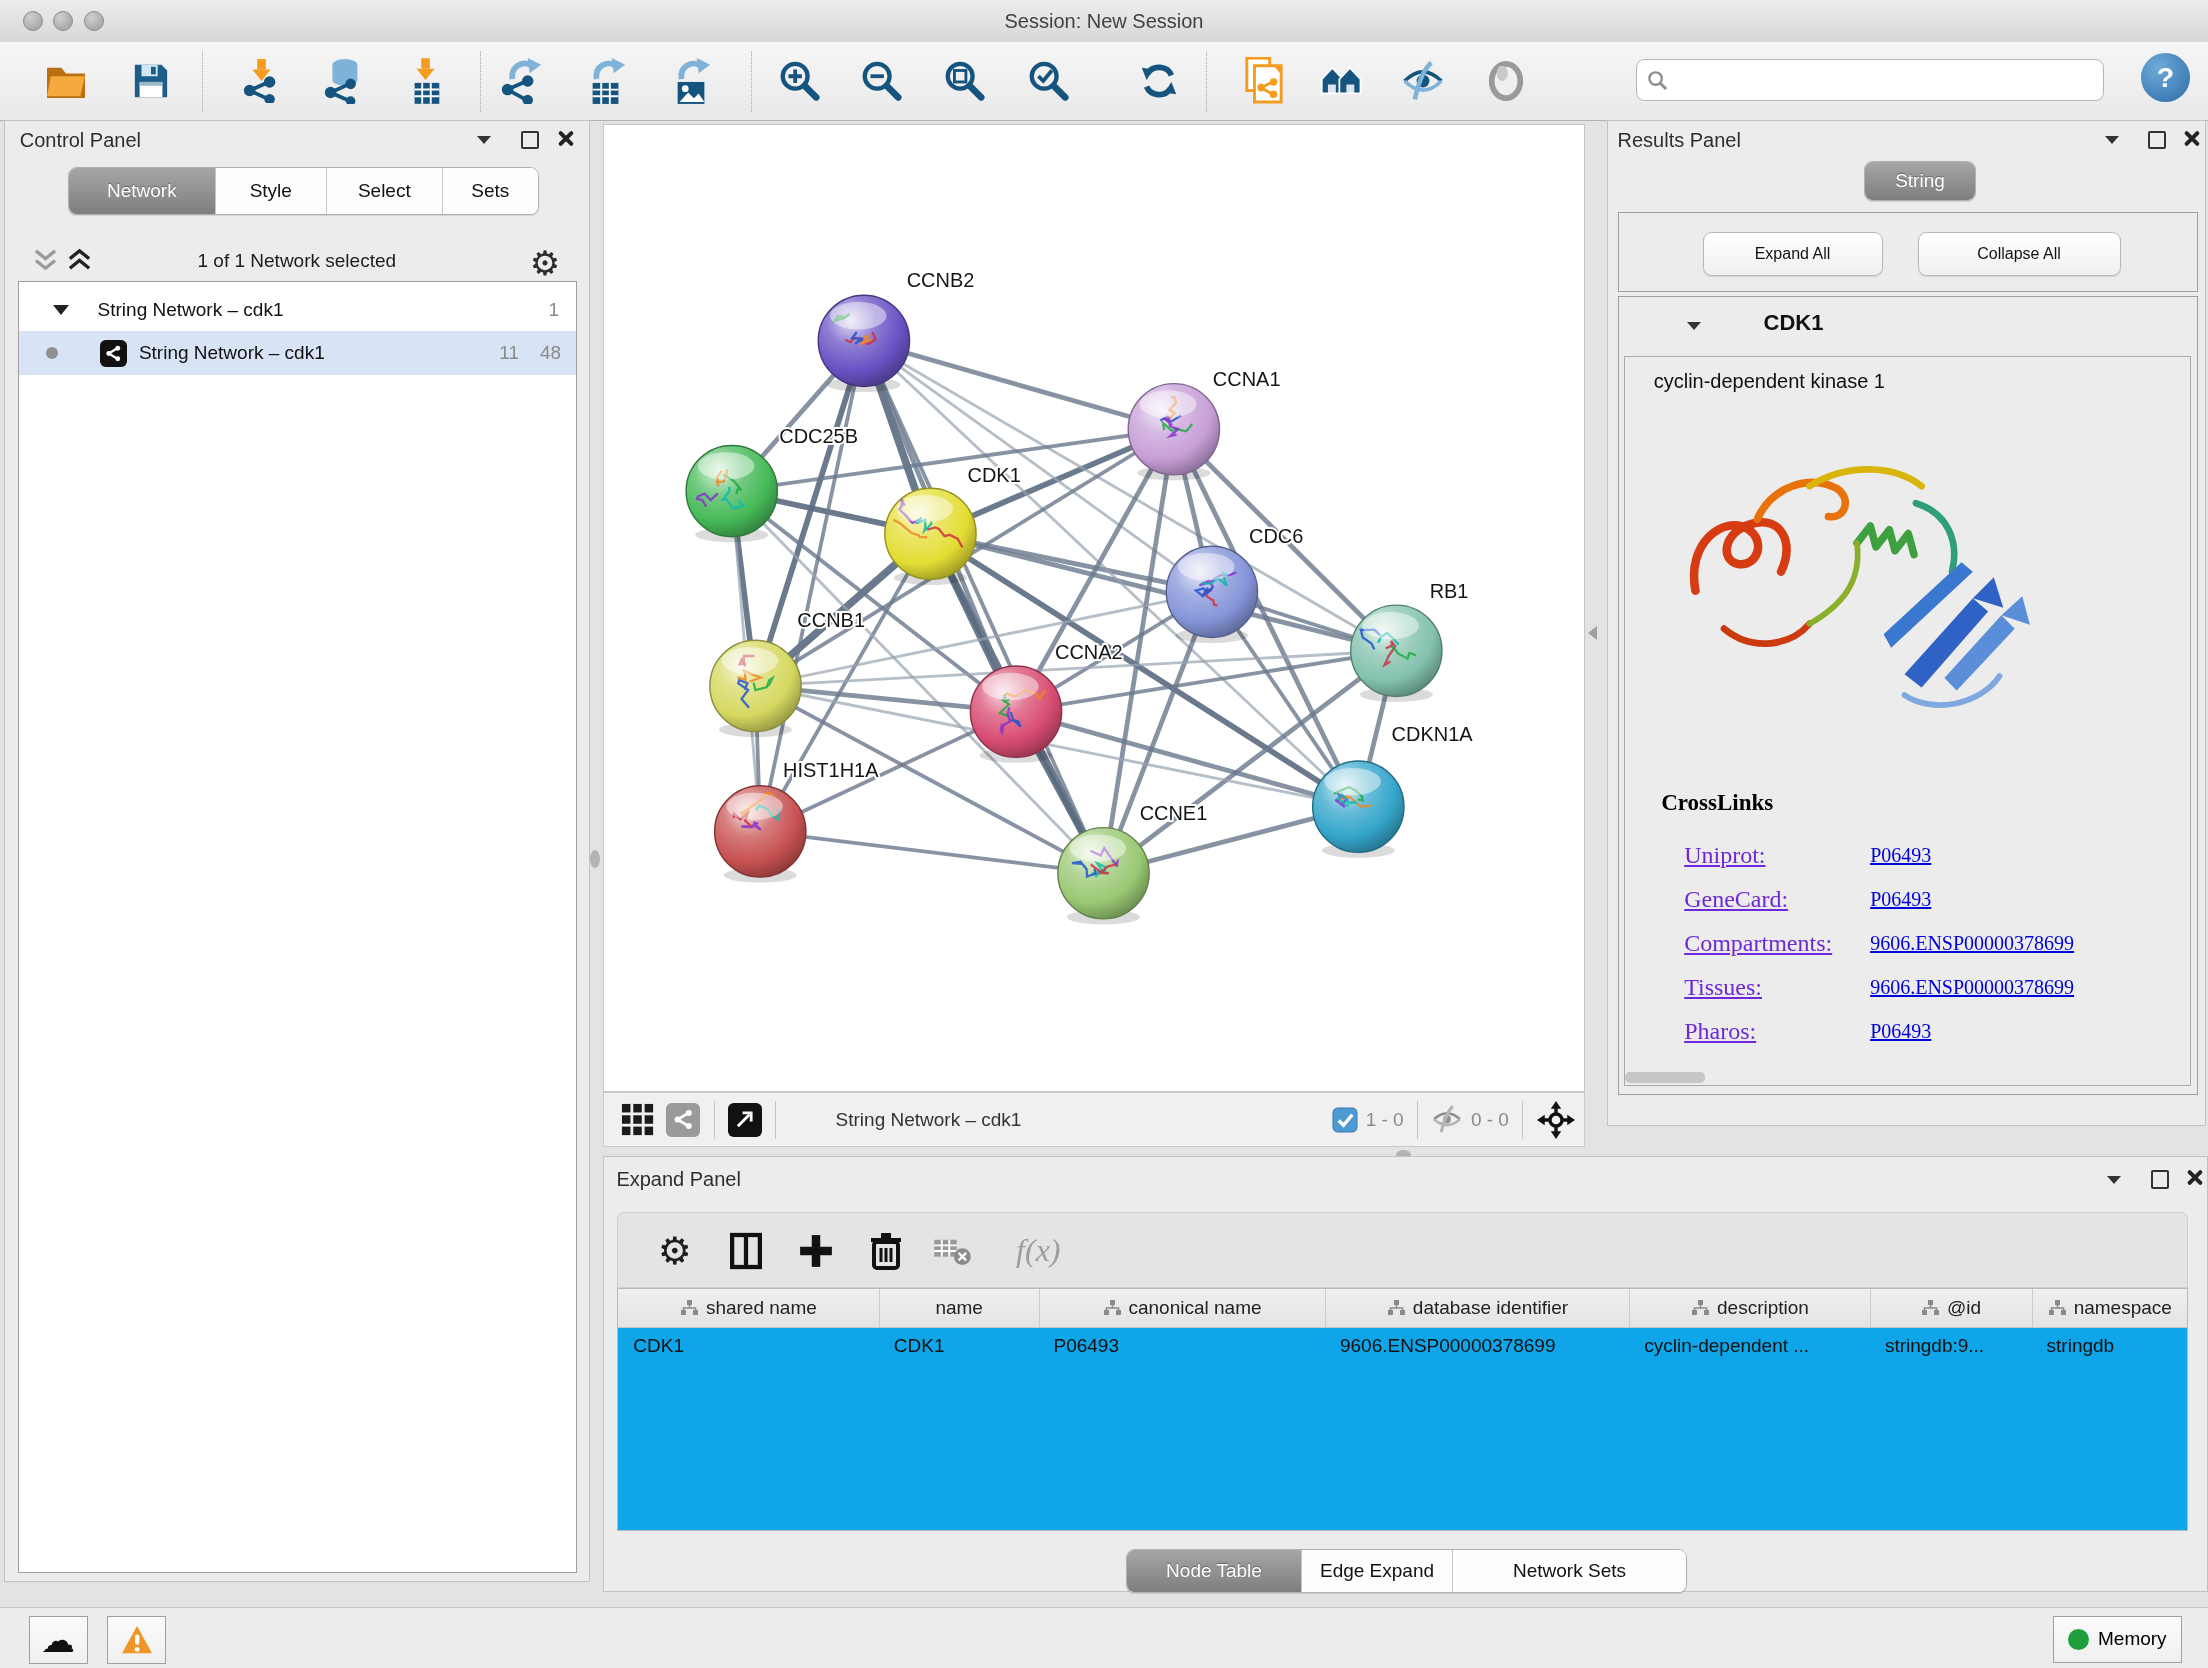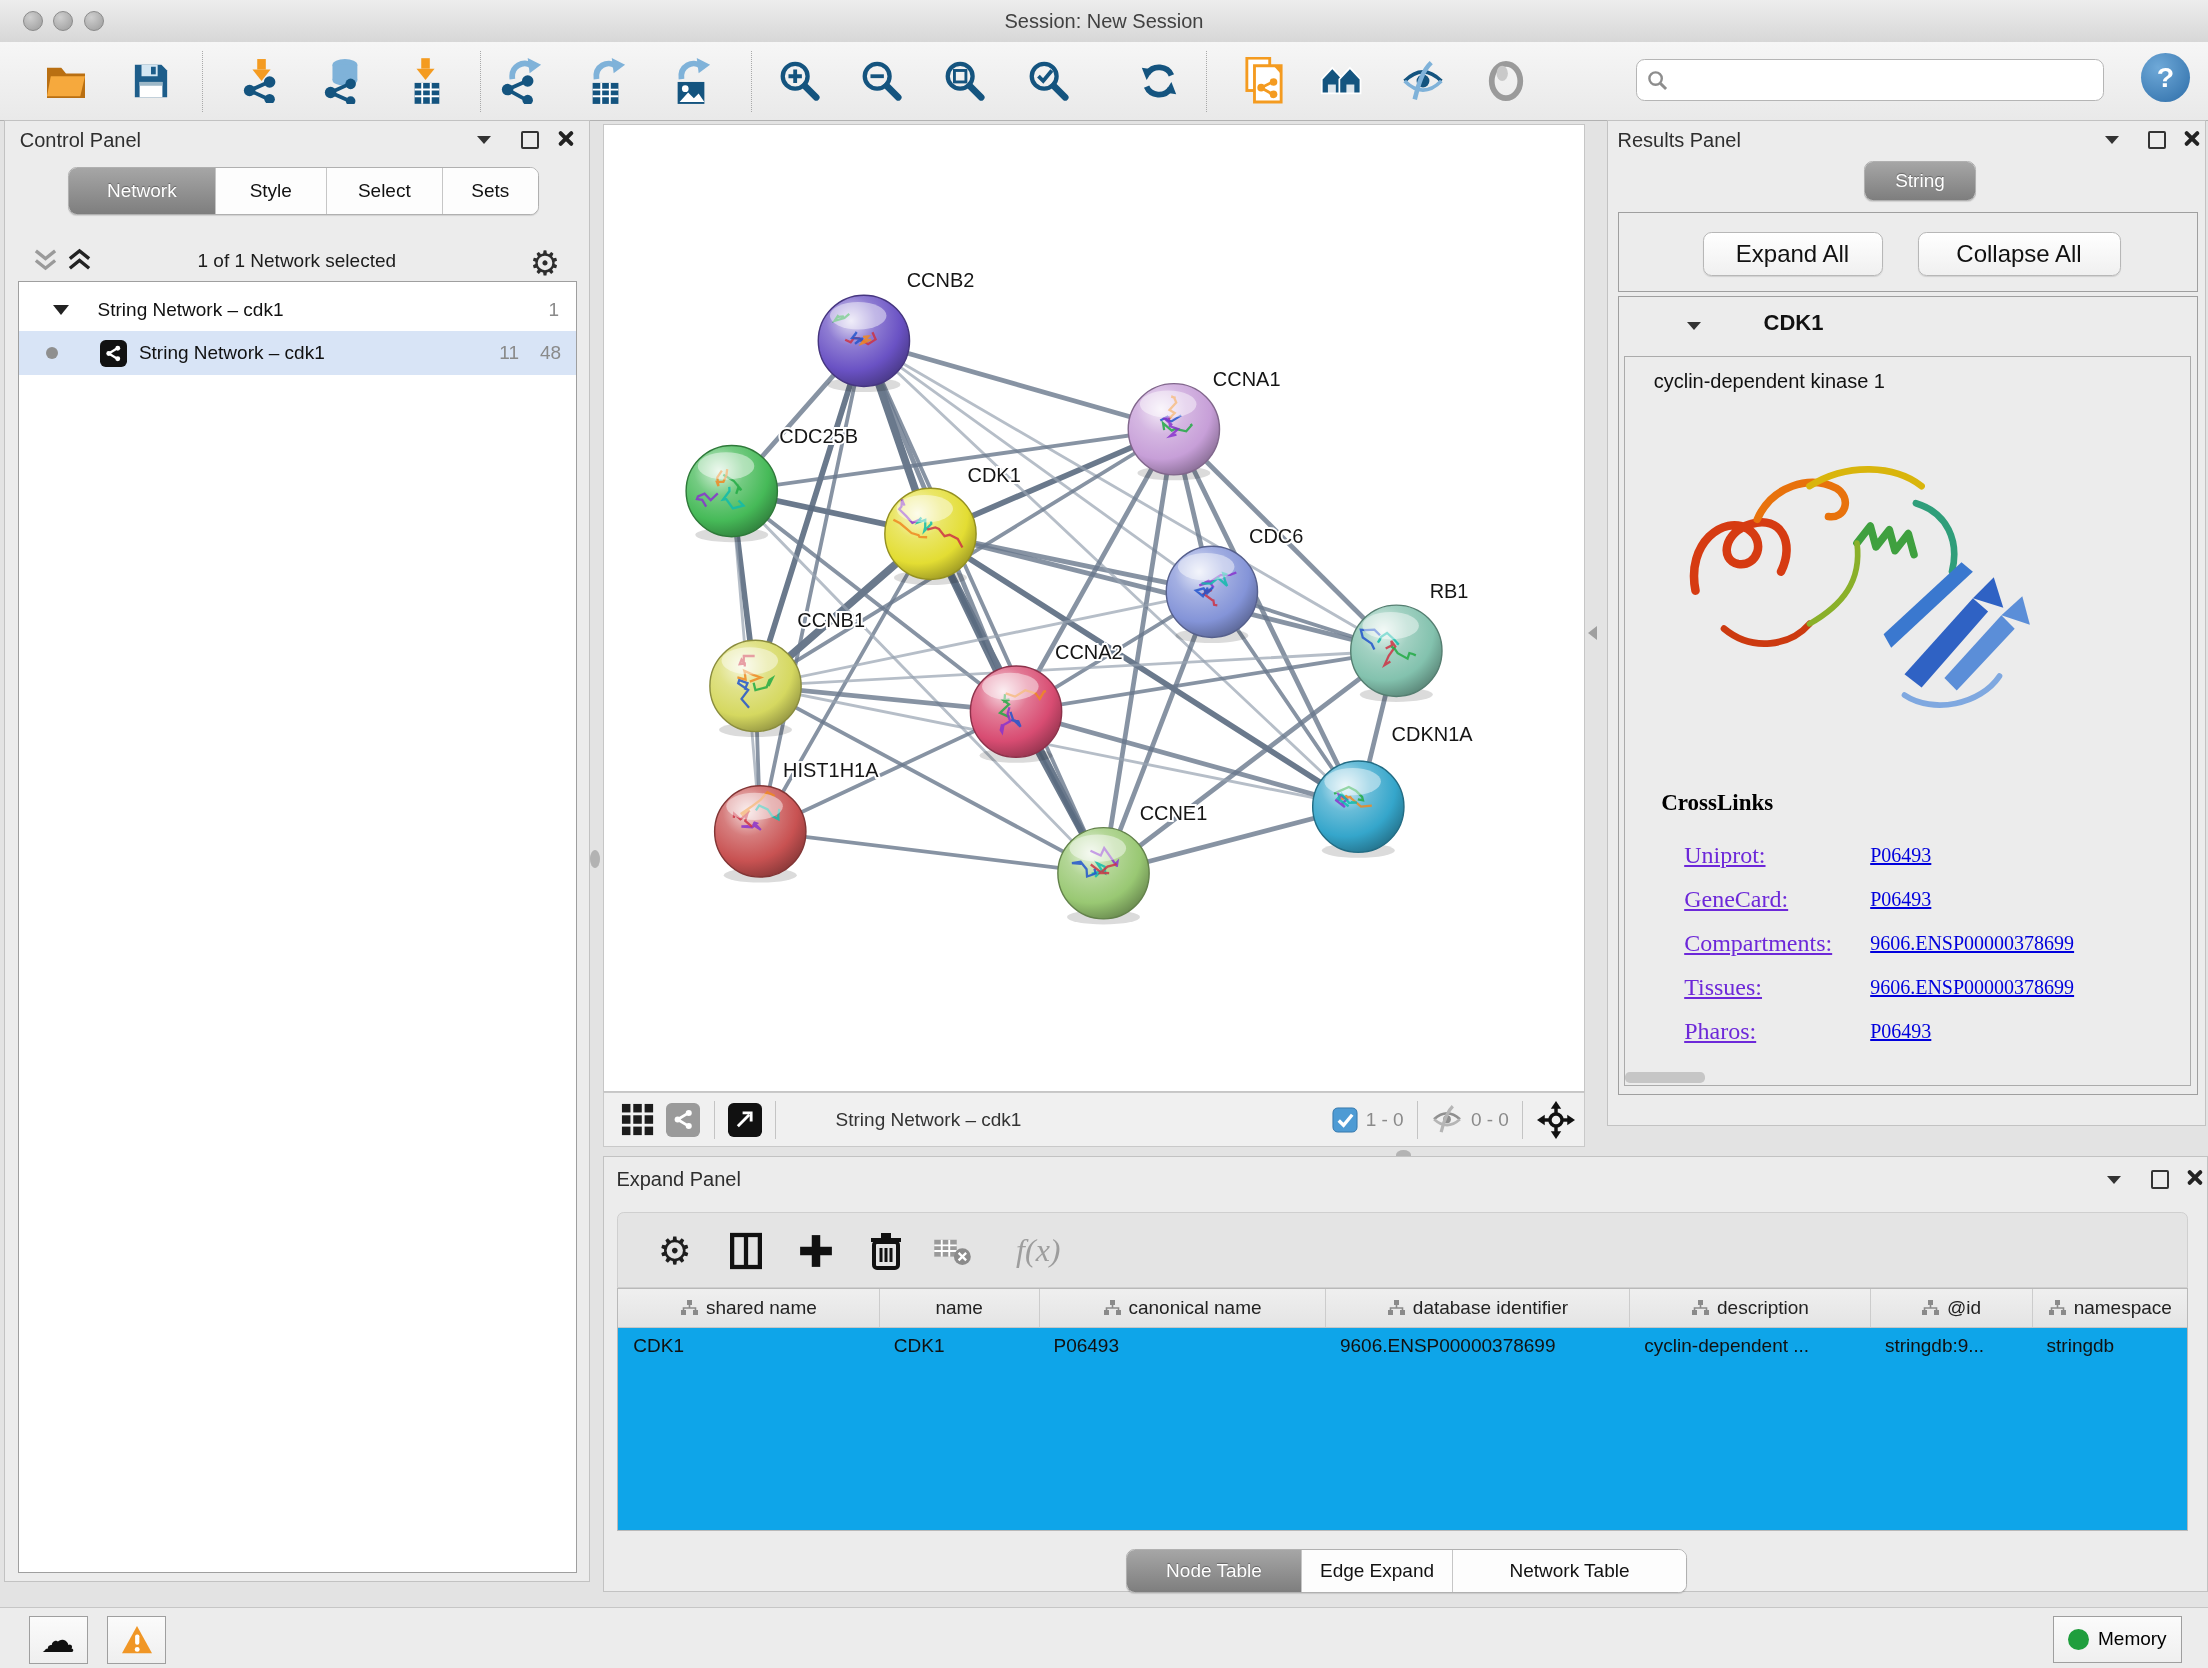--- a/index.html
+++ b/index.html
@@ -31,21 +31,21 @@
   .float-ic{width:14.3px;height:14.3px;border:2.4px solid #333;border-radius:1.9px;}
   .x-ic{width:17px;height:17px;position:relative;}
   .x-ic:before,.x-ic:after{content:"";position:absolute;left:7.6px;top:-1px;width:3.8px;height:19px;background:#222;border-radius:1.9px;}
   .x-ic:before{transform:rotate(45deg);} .x-ic:after{transform:rotate(-45deg);}
   .seg{display:flex;border:1px solid #b0b0b0;border-radius:8.6px;overflow:hidden;background:#fff;
        box-shadow:0 1px 1px rgba(0,0,0,.12);}
   .seg>div{display:flex;align-items:center;justify-content:center;font-size:19px;color:#111;border-left:1px solid #c6c6c6;background:#fdfdfd;}
   .seg>div:first-child{border-left:none;}
   .seg>div.active{background:linear-gradient(#a6a6a6,#7e7e7e);color:#fff;text-shadow:0 -1px 1px rgba(0,0,0,.35);}
   .btn{background:linear-gradient(#ffffff,#f0f0f0);border:1px solid #b7b7b7;border-radius:8.6px;
-       font-size:24px;color:#111;display:flex;align-items:center;justify-content:center;box-shadow:0 1px 1px rgba(0,0,0,.12);}
+       font-size:16px;color:#111;display:flex;align-items:center;justify-content:center;box-shadow:0 1px 1px rgba(0,0,0,.12);}
   
   #control-panel{left:3.8px;top:120px;width:586px;height:1462px;}
   #cp-status{font-size:19px;color:#1c1c1c;}
   #cp-list{left:13.3px;top:160px;width:559px;height:1292px;background:#fff;border:1px solid #9f9f9f;box-sizing:border-box;}
   .tree-row{position:absolute;left:0;width:100%;height:44px;display:flex;align-items:center;font-size:19px;color:#111;}
   .tree-count{color:#8a8a8a;}
   .blk-sq{border-radius:5.7px;background:#111;display:flex;align-items:center;justify-content:center;}
   
   #net-canvas{left:603px;top:124px;width:982px;height:968px;background:#fff;border:1px solid #c6c6c6;box-sizing:border-box;}
   #net-toolbar{left:603px;top:1092px;width:982px;height:55px;background:#f0f0f0;border:1px solid #c9c9c9;
@@ -795,21 +795,21 @@
         <div class="td" style="width: 241px;">cyclin-dependent ...</div>
         <div class="td" style="width: 162px;">stringdb:9...</div>
         <div class="td" style="width: 156px;">stringdb</div>
       </div>
 
   </div>
 
   <div id="tp-tabs" class="abs seg" style="left:522px;top:392px;height:42px">
       <div class="active" style="width: 174px;">Node Table</div>
       <div style="width: 150px;">Edge Expand</div>
-      <div style="width: 233px;">Network Table</div>
+      <div style="width: 233px;">Network Sets</div>
     </div>
 </div>
 
 <div id="statusbar" class="abs">
   <div class="sb-btn abs" style="left:28.5px;top:7.6px;width:57px;height:46px">
     <span style="font-size:34px;color:#111;line-height:1">☁</span>
   </div>
   <div class="sb-btn abs" style="left:107px;top:7.6px;width:57px;height:46px">
     <svg width="34" height="30" viewBox="0 0 34 32">
         <path d="M17 1 L33 30 H1 Z" fill="#f09626"></path>

